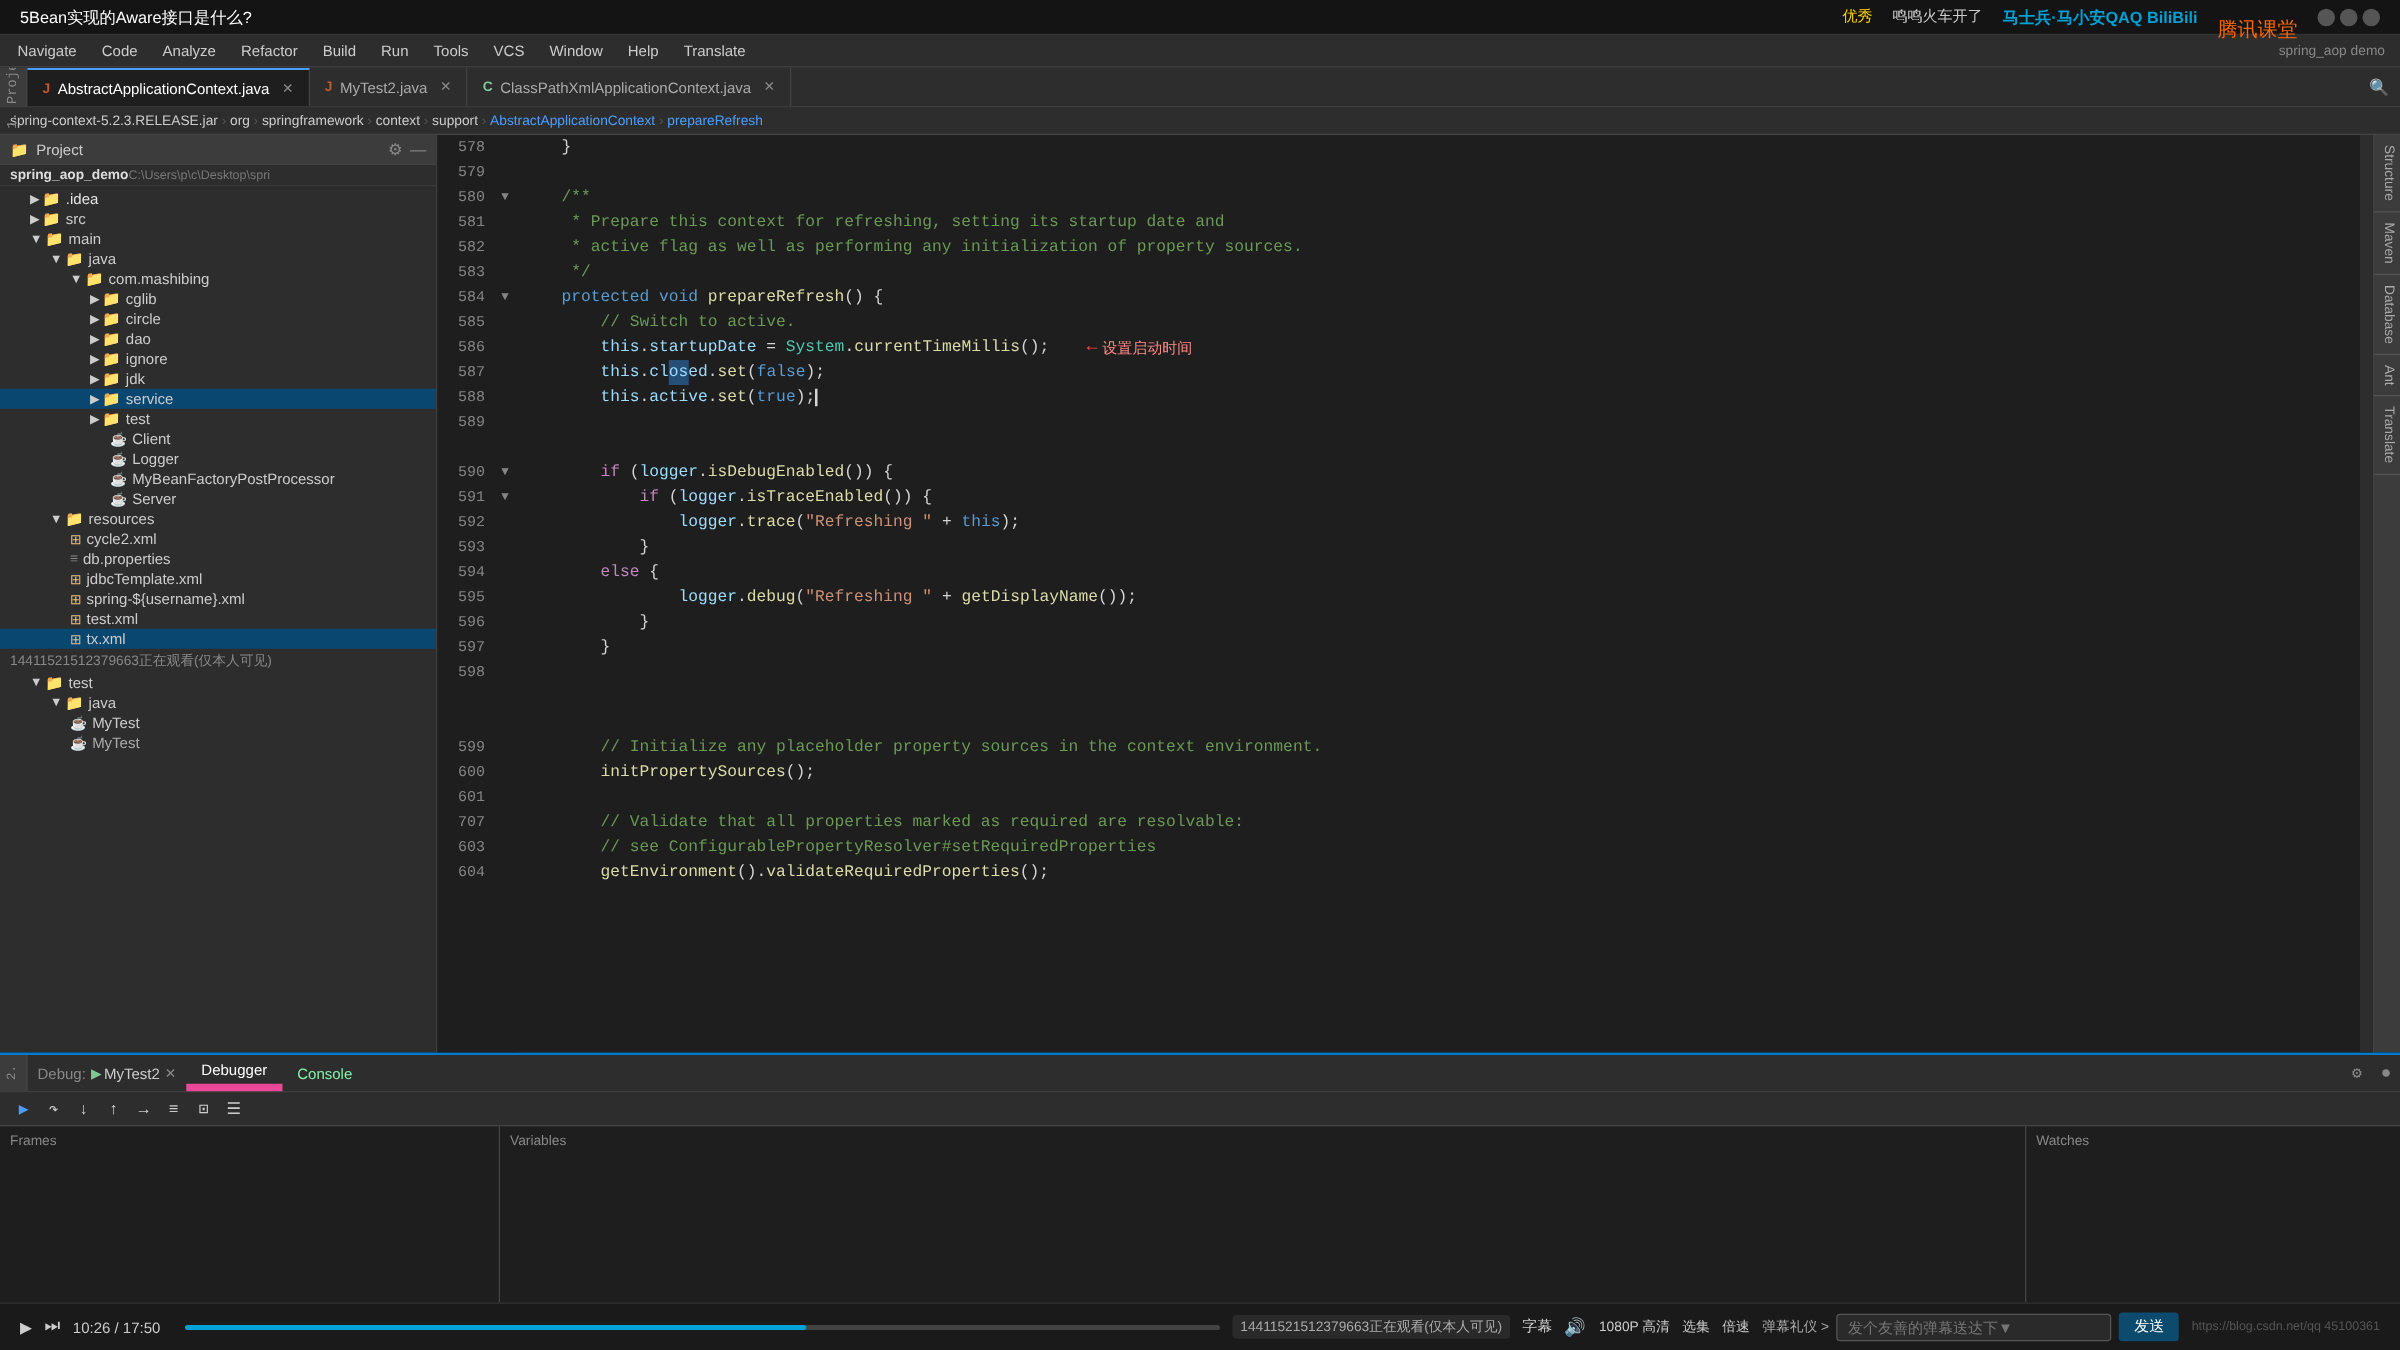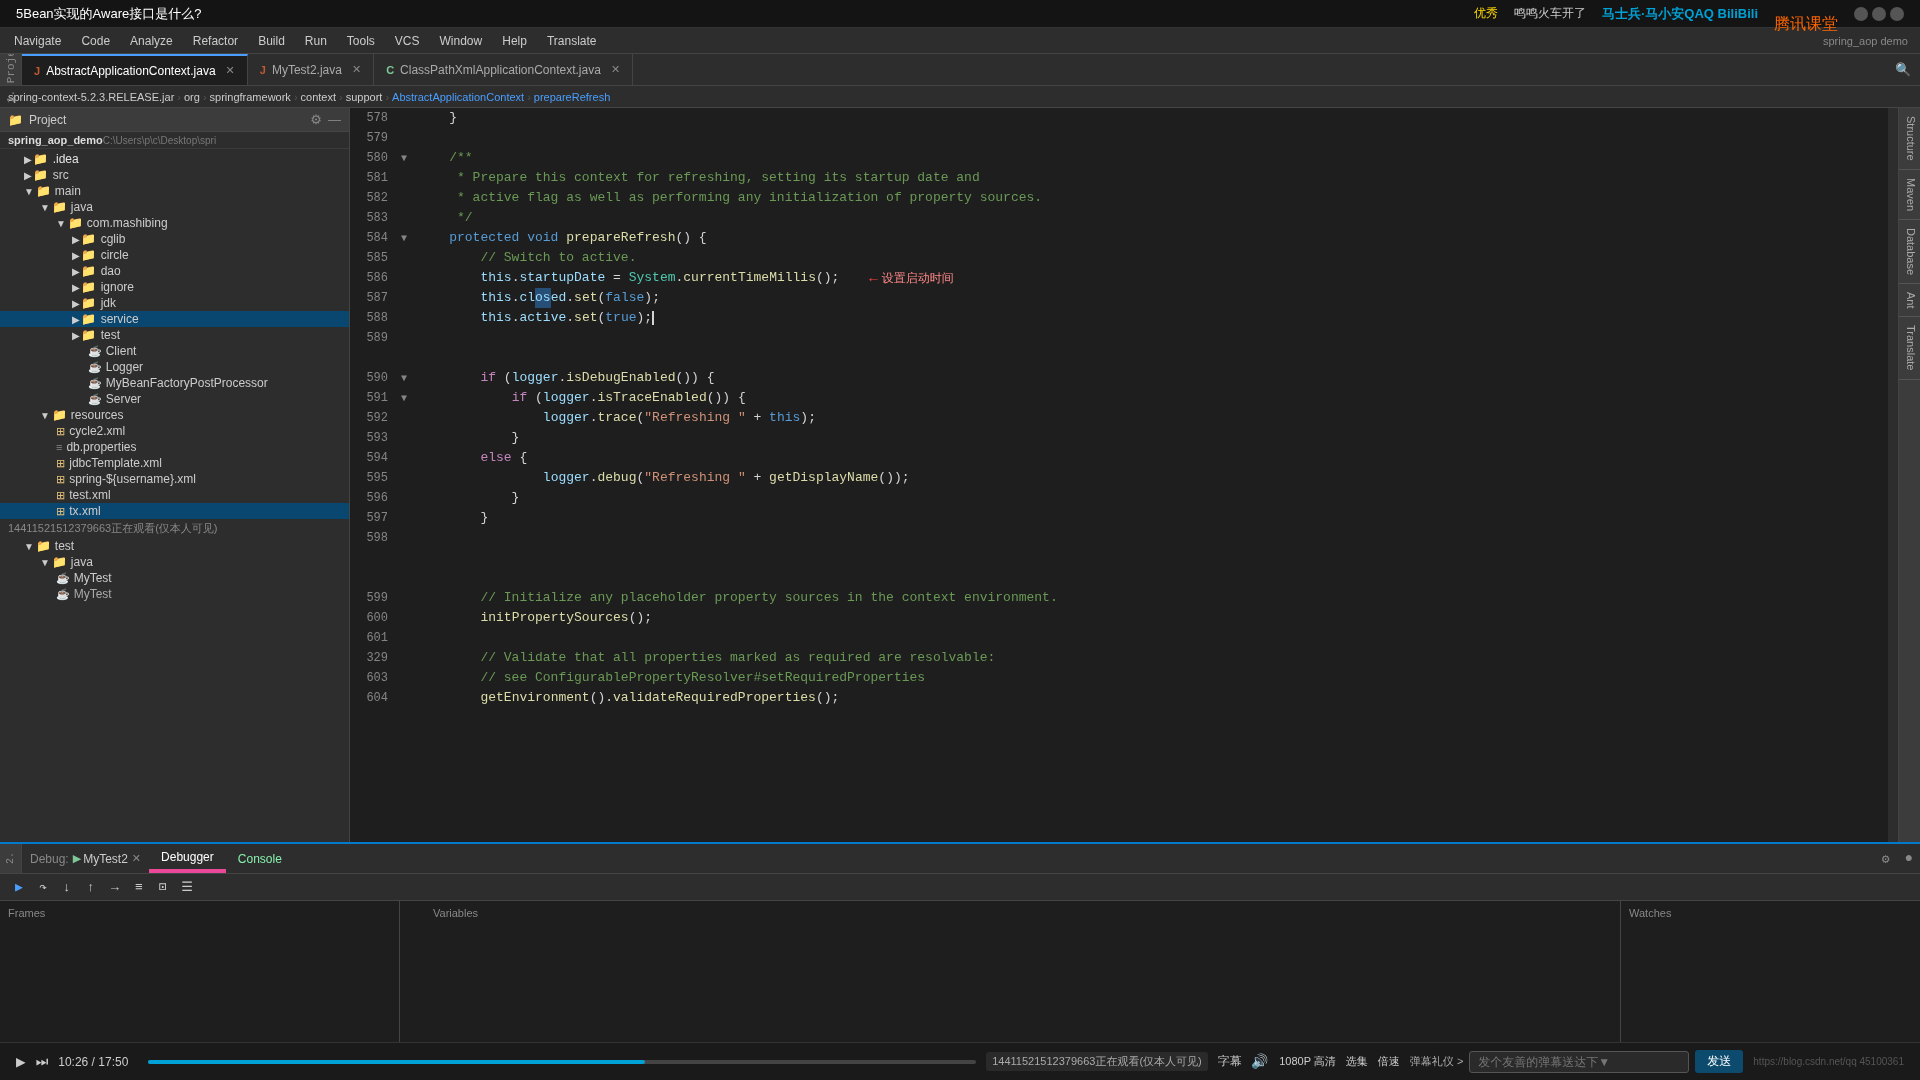--- a/index.html
+++ b/index.html
@@ -278,21 +278,21 @@
           <div style="height:20px;line-height:20px;color:#858585;font-size:12px;text-align:right;">594</div>
           <div style="height:20px;line-height:20px;color:#858585;font-size:12px;text-align:right;">595</div>
           <div style="height:20px;line-height:20px;color:#858585;font-size:12px;text-align:right;">596</div>
           <div style="height:20px;line-height:20px;color:#858585;font-size:12px;text-align:right;">597</div>
           <div style="height:20px;line-height:20px;color:#858585;font-size:12px;text-align:right;">598</div>
           <div style="height:20px;line-height:20px;color:#858585;font-size:12px;text-align:right;"></div>
           <div style="height:20px;line-height:20px;color:#858585;font-size:12px;text-align:right;"></div>
           <div style="height:20px;line-height:20px;color:#858585;font-size:12px;text-align:right;">599</div>
           <div style="height:20px;line-height:20px;color:#858585;font-size:12px;text-align:right;">600</div>
           <div style="height:20px;line-height:20px;color:#858585;font-size:12px;text-align:right;">601</div>
-          <div style="height:20px;line-height:20px;color:#858585;font-size:12px;text-align:right;">329</div>
+          <div style="height:20px;line-height:20px;color:#858585;font-size:12px;text-align:right;">707</div>
           <div style="height:20px;line-height:20px;color:#858585;font-size:12px;text-align:right;">603</div>
           <div style="height:20px;line-height:20px;color:#858585;font-size:12px;text-align:right;">604</div>
         </div>
 
         <div style="width:20px;background:#1e1e1e;flex-shrink:0;">
           <div style="height:20px;display:flex;align-items:center;justify-content:center;"></div>
           <div style="height:20px;display:flex;align-items:center;justify-content:center;"></div>
           <div style="height:20px;display:flex;align-items:center;justify-content:center;color:#858585;font-size:10px;">▼</div>
           <div style="height:20px;display:flex;align-items:center;justify-content:center;"></div>
           <div style="height:20px;display:flex;align-items:center;justify-content:center;"></div>
@@ -451,21 +451,21 @@
     <div style="height:30px;background:#2d2d2d;display:flex;align-items:stretch;border-bottom:1px solid #444;">
       <div style="width:22px;background:#3c3c3c;border-right:1px solid #444;display:flex;align-items:center;justify-content:center;">
         <span style="color:#888;font-size:10px;writing-mode:vertical-rl;transform:rotate(180deg);">2.</span>
       </div>
       <div style="display:flex;align-items:center;padding:0 8px;font-size:12px;color:#ccc;font-family:sans-serif;">
         <span style="color:#888;margin-right:4px;">Debug:</span>
         <span style="color:#7ec897;font-size:11px;margin-right:2px;">▶</span>
         <span style="color:#ccc;font-family:sans-serif;">MyTest2</span>
         <span style="color:#888;font-size:11px;margin-left:4px;cursor:pointer;">✕</span>
       </div>
-      <div style="display:flex;align-items:center;padding:0 12px;font-size:12px;color:#fff;cursor:pointer;border-bottom:4px solid #ec4899;font-family:sans-serif;">Debugger</div>
+      <div style="display:flex;align-items:center;padding:0 12px;font-size:12px;color:#fff;cursor:pointer;border-bottom:6px solid #ec4899;font-family:sans-serif;">Debugger</div>
       <div style="display:flex;align-items:center;padding:0 12px;font-size:12px;color:#86efac;cursor:pointer;font-family:sans-serif;">Console</div>
       <div style="flex:1;"></div>
       <div style="display:flex;align-items:center;padding:0 8px;color:#888;cursor:pointer;">⚙</div>
       <div style="display:flex;align-items:center;padding:0 8px;color:#888;cursor:pointer;">⏺</div>
     </div>
 
     <div style="display:flex;align-items:center;gap:2px;padding:2px 8px;background:#2d2d2d;border-bottom:1px solid #444;">
       <div style="width:22px;height:22px;display:flex;align-items:center;justify-content:center;cursor:pointer;color:#4a9eff;font-size:13px;border-radius:3px;">▶</div>
       <div style="width:22px;height:22px;display:flex;align-items:center;justify-content:center;cursor:pointer;color:#ccc;font-size:13px;border-radius:3px;">↷</div>
       <div style="width:22px;height:22px;display:flex;align-items:center;justify-content:center;cursor:pointer;color:#ccc;font-size:13px;border-radius:3px;">↓</div>
@@ -473,21 +473,21 @@
       <div style="width:22px;height:22px;display:flex;align-items:center;justify-content:center;cursor:pointer;color:#ccc;font-size:13px;border-radius:3px;">→</div>
       <div style="width:22px;height:22px;display:flex;align-items:center;justify-content:center;cursor:pointer;color:#ccc;font-size:13px;border-radius:3px;">≡</div>
       <div style="width:22px;height:22px;display:flex;align-items:center;justify-content:center;cursor:pointer;color:#ccc;font-size:13px;border-radius:3px;">⊡</div>
       <div style="width:22px;height:22px;display:flex;align-items:center;justify-content:center;cursor:pointer;color:#ccc;font-size:13px;border-radius:3px;">☰</div>
     </div>
 
     <div style="flex:1;display:flex;overflow:hidden;">
       <div style="width:400px;border-right:1px solid #444;padding:4px;overflow:auto;">
         <div style="color:#888;font-size:11px;padding:2px 4px;font-family:sans-serif;">Frames</div>
       </div>
-      <div style="flex:1;padding:4px;overflow:auto;margin-left:25px;">
+      <div style="flex:1;padding:4px;overflow:auto;">
         <div style="color:#888;font-size:11px;padding:2px 4px;font-family:sans-serif;">Variables</div>
       </div>
       <div style="width:300px;border-left:1px solid #444;padding:4px;overflow:auto;">
         <div style="color:#888;font-size:11px;padding:2px 4px;font-family:sans-serif;">Watches</div>
       </div>
     </div>
   </div>
 
   <div style="height:38px;background:#1a1a1a;border-top:1px solid #333;display:flex;align-items:center;padding:0 16px;gap:10px;flex-shrink:0;">
     <div style="color:#ccc;cursor:pointer;font-size:16px;">▶</div>

